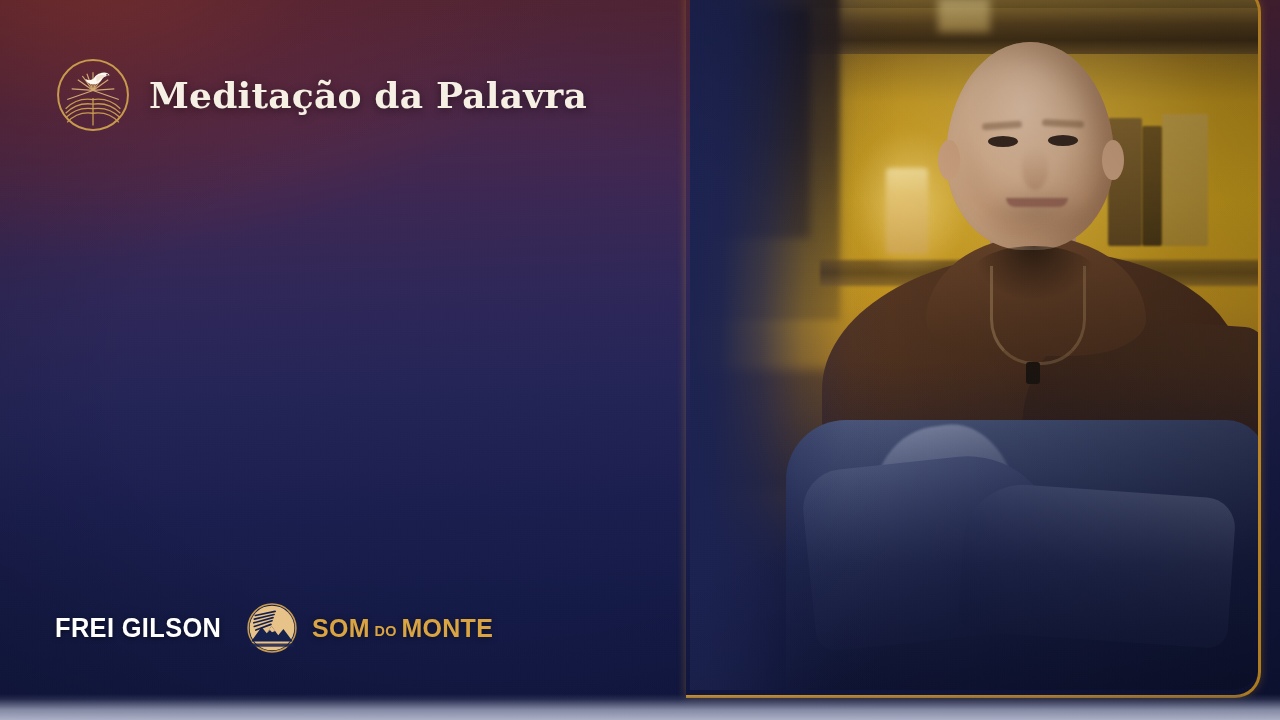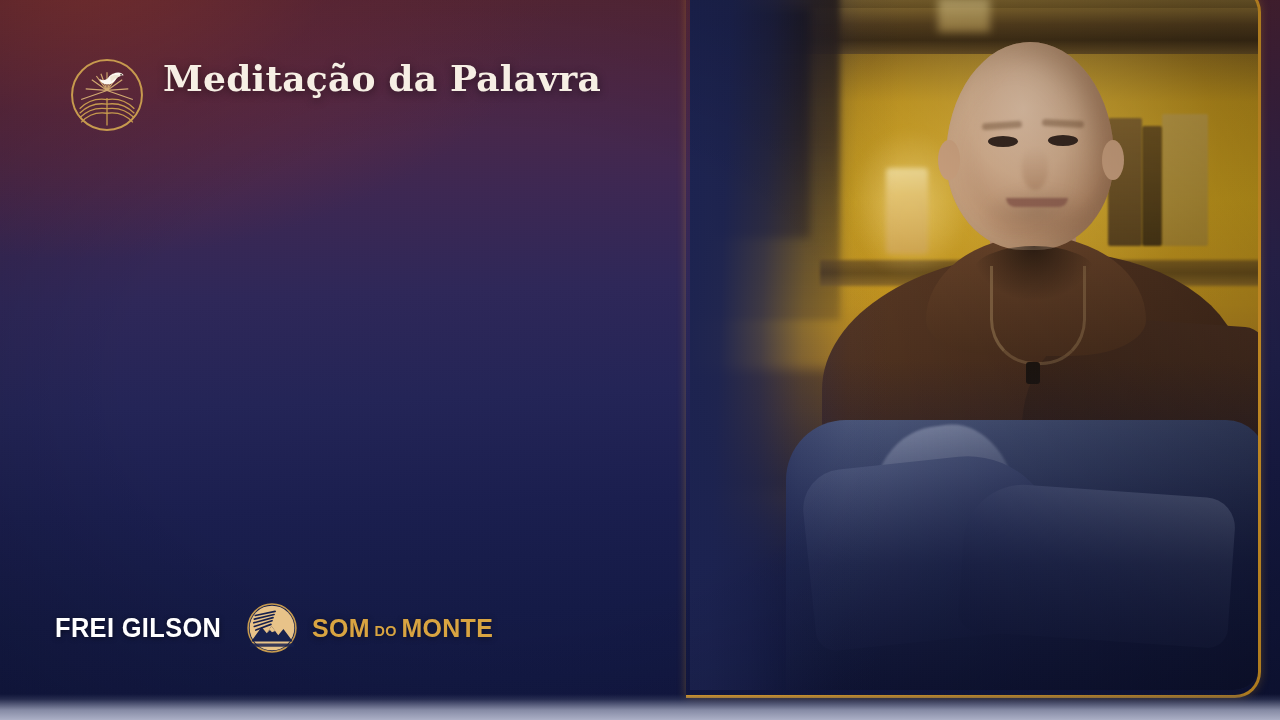--- a/index.html
+++ b/index.html
@@ -266,22 +266,22 @@
   }
 
   
   .bottom-strip {
     position: absolute; left: 0; right: 0; bottom: 0; height: 26px;
     background: linear-gradient(180deg, rgba(17,24,62,0) 0%, rgba(60,66,98,.5) 20%, rgba(150,155,180,.88) 62%, rgba(178,182,204,.96) 100%);
   }
 
   
   .logo-lockup {
-    position: absolute; left: 69px; top: 57px;
-    display: flex; align-items: flex-start; gap: 18px;
+    position: absolute; left: 55px; top: 57px;
+    display: flex; align-items: center; gap: 18px;
   }
   .emblem { width: 76px; height: 76px; display: block; }
   .brand-title {
     font-family: "DejaVu Serif", "Liberation Serif", serif;
     font-size: 36px;
     font-weight: 700;
     letter-spacing: .2px;
     color: #f6efe4;
     white-space: nowrap;
     text-shadow: 0 2px 10px rgba(0,0,0,.45);

